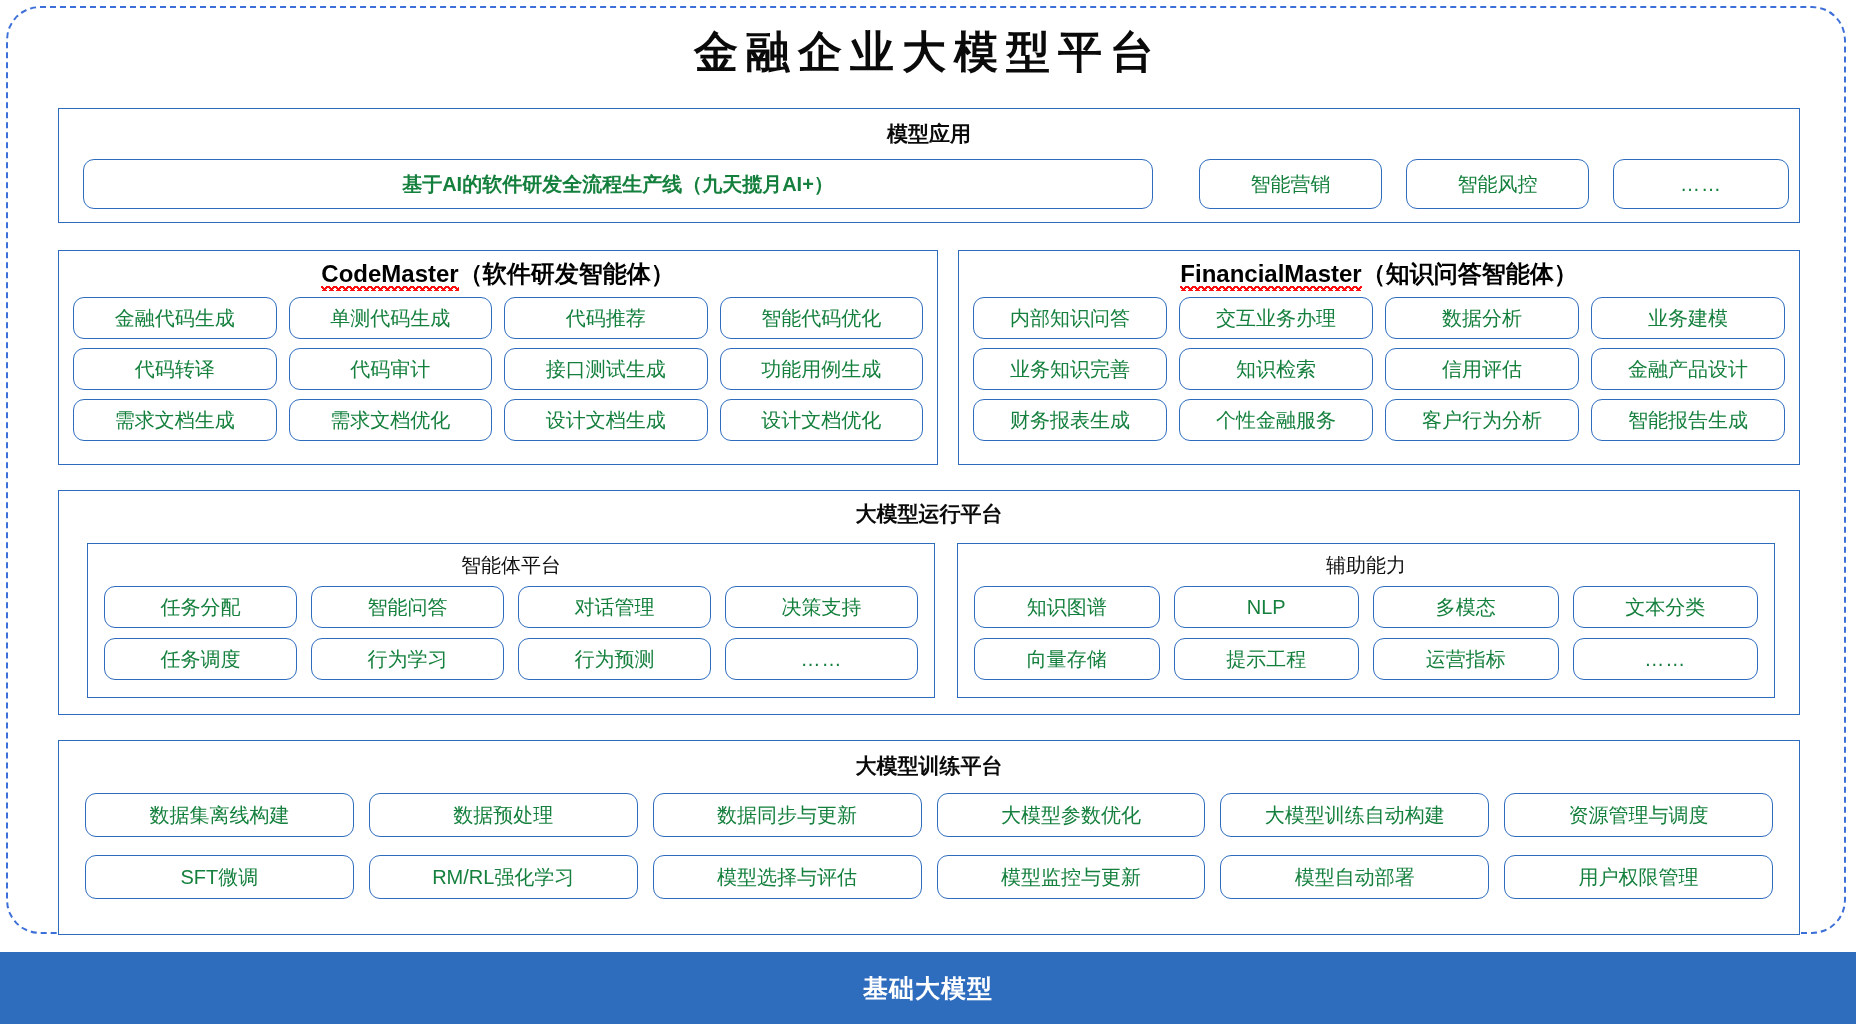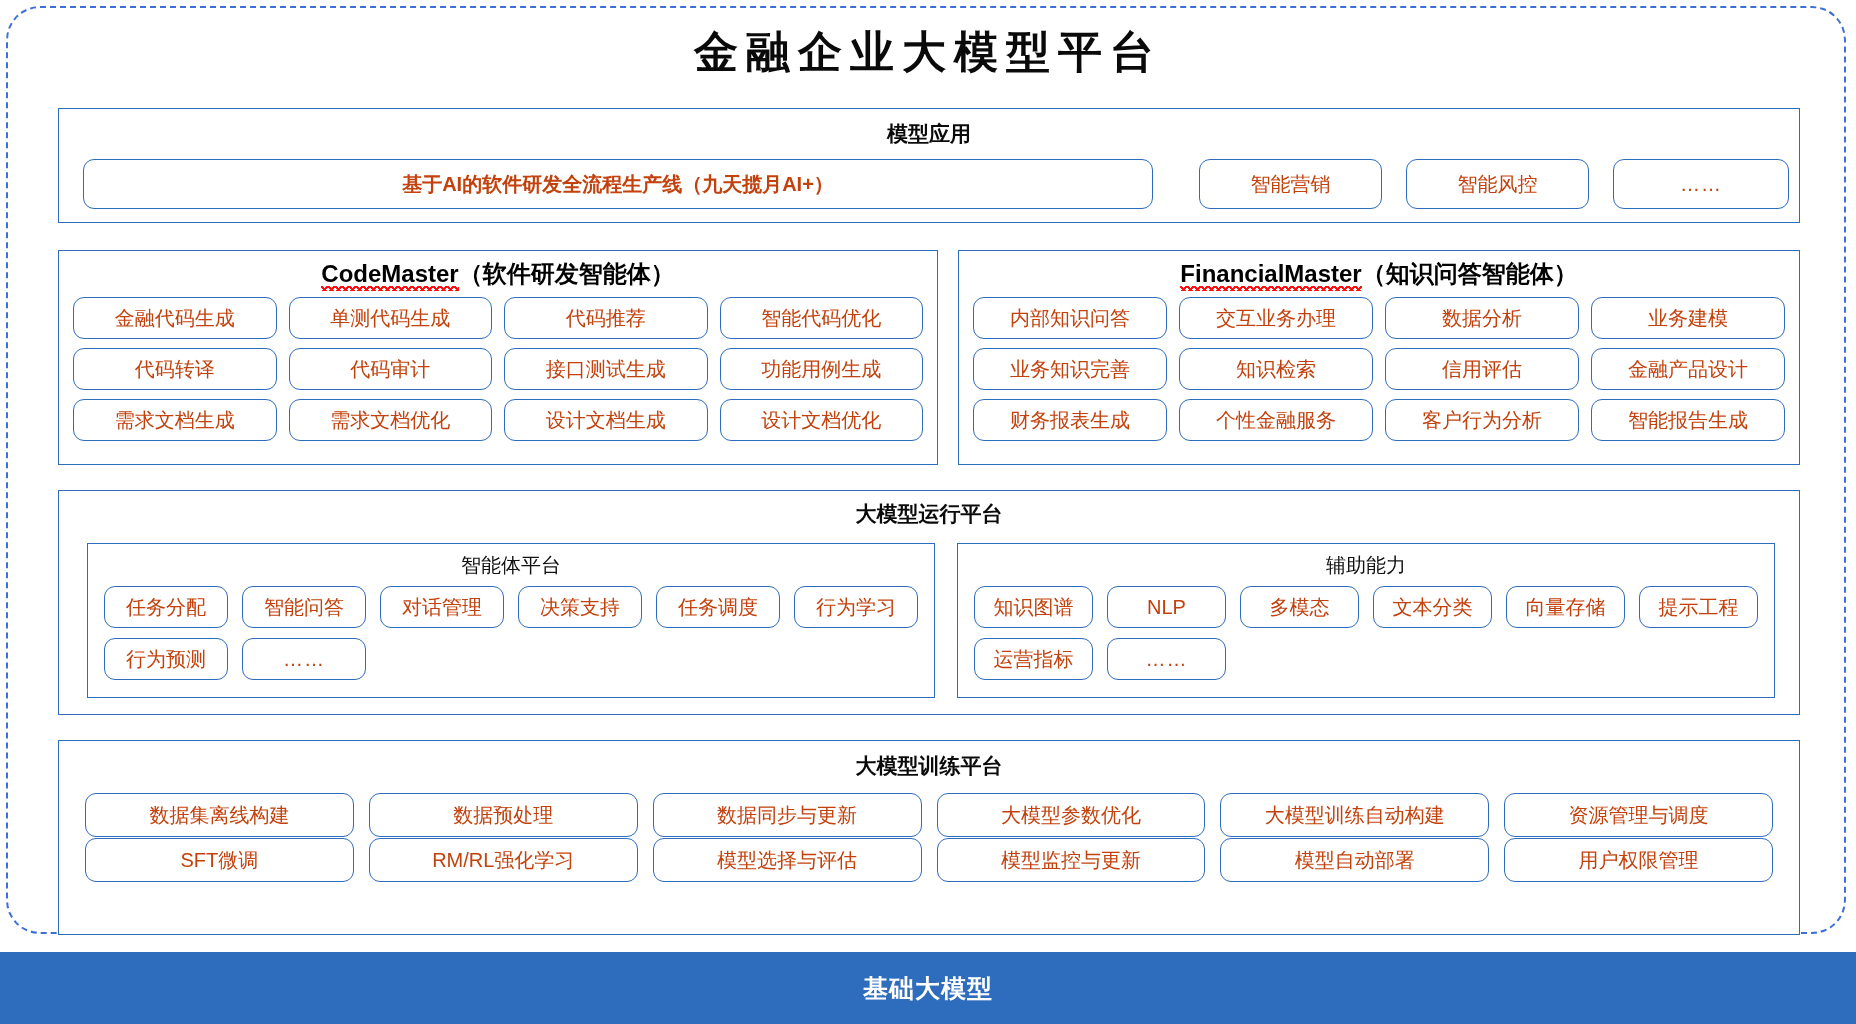--- a/index.html
+++ b/index.html
@@ -79,21 +79,21 @@
   .pill {
     box-sizing: border-box;
     border: 1.4px solid #2E6CBE;
     border-radius: 11px;
     background: #ffffff;
     display: flex;
     align-items: center;
     justify-content: center;
     text-align: right;
     font-size: 20px;
-    color: #c2410c;
+    color: #15803d;
     line-height: 1.1;
     white-space: nowrap;
   }
   .pill.bold {
     font-weight: 700;
     font-size: 20px;
   }
   .pill.dots {
     font-size: 20px;
     letter-spacing: 1px;
@@ -162,39 +162,39 @@
   #sec-run { left: 58px; top: 490px; width: 1742px; height: 225px; }
   #sec-run .section-title { margin-top: 12px; }
   #sub-agentplat { left: 28px;  top: 52px; width: 848px; height: 155px; }
   #sub-aux       { left: 898px; top: 52px; width: 818px; height: 155px; }
   .sub-grid {
     position: absolute;
     left: 0;
     top: 42px;
     width: 100%;
     display: grid;
-    grid-template-columns: repeat(6, 1fr);
+    grid-template-columns: repeat(4, 1fr);
     gap: 10px 14px;
     padding: 0 16px;
     box-sizing: border-box;
   }
   .sub-grid .pill { height: 42px; }
   .subsection-title { margin-top: 11px; }
 
   
   #sec-train { left: 58px; top: 740px; width: 1742px; height: 195px; }
   #sec-train .section-title { margin-top: 14px; }
   .train-grid {
     position: absolute;
     left: 0;
     top: 52px;
     width: 100%;
     display: grid;
     grid-template-columns: repeat(6, 1fr);
-    gap: 1px 15px;
+    gap: 18px 15px;
     padding: 0 26px;
     box-sizing: border-box;
   }
   .train-grid .pill { height: 44px; font-size: 20px; }
 
   
   .foundation-bar {
     position: absolute;
     left: 0;
     top: 952px;

